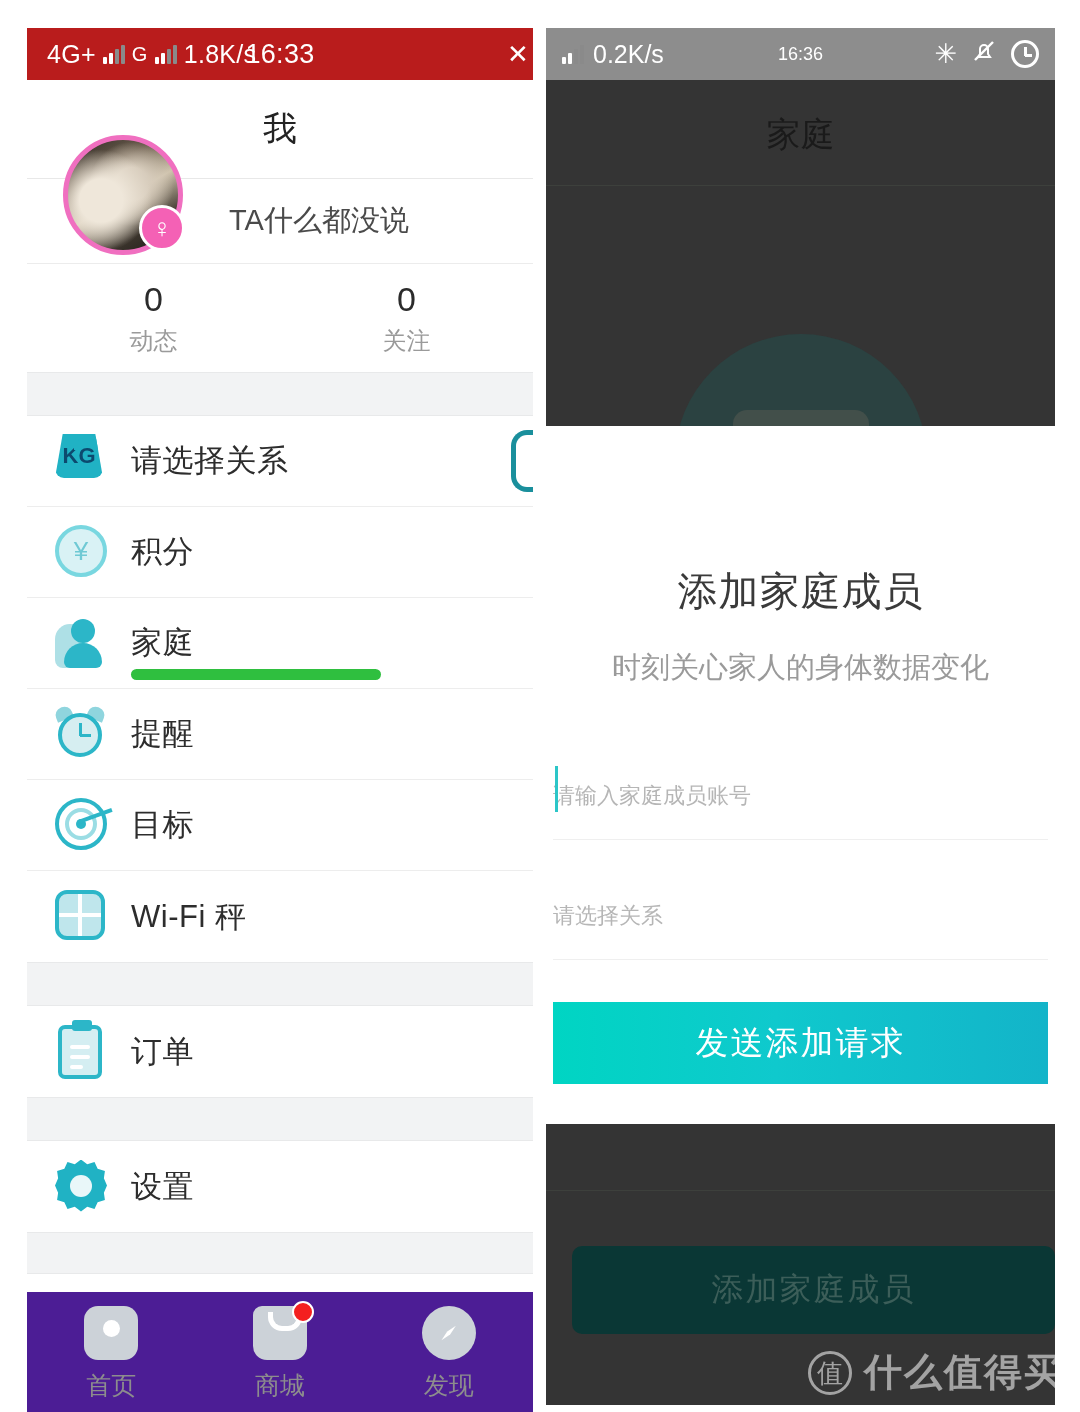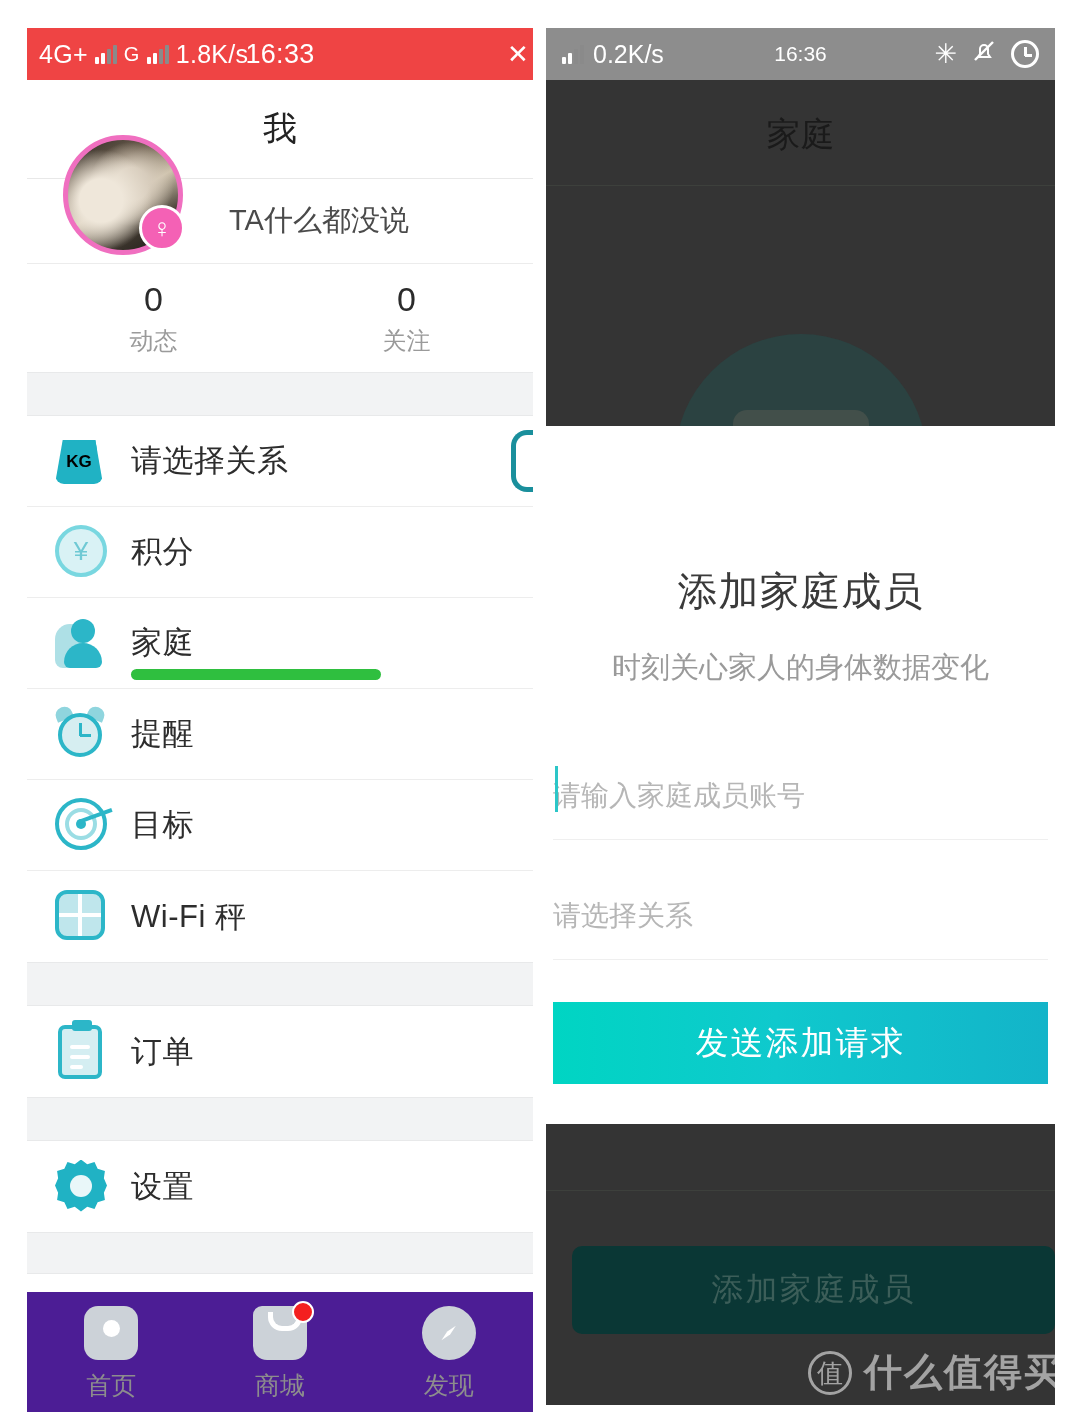--- a/index.html
+++ b/index.html
@@ -11,22 +11,22 @@
   }
   .stage { position:relative; width:1080px; height:1412px; background:#fff; }
 
   
   .left-panel {
     position:absolute; left:0; top:0; width:533px; height:1412px;
     background:#ffffff; overflow:hidden;
   }
   .l-statusbar {
     position:absolute; left:27px; top:28px; width:506px; height:52px;
-    background:#ef4444; color:#ffffff;
-    display:flex; align-items:center; padding:0 12px;
+    background:#b91c1c; color:#ffffff;
+    display:flex; align-items:center; padding:0 20px;
     font-size:25px; letter-spacing:.3px;
   }
   .sb-left { display:flex; align-items:center; gap:7px; }
   .bars { display:inline-flex; align-items:flex-end; gap:2px; height:20px; }
   .bars i { display:block; width:4px; background:#fff; border-radius:1px; }
   .bars i.b1{height:7px;} .bars i.b2{height:11px;} .bars i.b3{height:15px;}
   .bars i.b4{height:19px; background:#888;}
   .bars.dim i.b1,.bars.dim i.b2{background:#fff;}
   .bars.dim i.b3,.bars.dim i.b4{background:#8a8a8a;}
   .sb-gtxt { font-size:20px; }
@@ -76,25 +76,25 @@
   .menu-item {
     position:relative; height:91px; display:flex; align-items:center;
     padding-left:28px; border-bottom:1px solid #ededed; background:#fff;
   }
   .menu-item:last-child { border-bottom:none; }
   .mi-icon { width:54px; height:54px; margin-right:22px; position:relative; flex:none; }
   .mi-label { font-size:31px; color:#2d2d2d; letter-spacing:.5px; }
 
   
   .ic-kg {
-    width:48px; height:44px; margin-top:6px;
+    width:48px; height:44px; 
     background:#20b2c4; border-radius:6px 6px 9px 9px;
     clip-path:polygon(16% 0,84% 0,100% 100%,0 100%);
     display:flex; align-items:center; justify-content:center;
-    color:#000000; font-size:17px; font-weight:bold;
+    color:#0c4a6e; font-size:22px; font-weight:bold;
   }
   .ic-kg:before{ content:""; position:absolute; left:19px; top:0; width:16px; height:12px;
     border:4px solid #20b2c4; border-bottom:none; border-radius:9px 9px 0 0; }
   .ic-coin { width:52px; height:52px; border-radius:50%; border:4px solid #79d7e0;
     background:#d9f2f5; display:flex; align-items:center; justify-content:center;
     color:#6fc9d4; font-size:26px; }
   .ic-person { width:52px; height:52px; position:relative; }
   .ic-person .p-back { position:absolute; left:0; top:8px; width:30px; height:44px;
      background:#aee0e6; border-radius:15px 15px 8px 8px; }
   .ic-person .p-head { position:absolute; left:16px; top:3px; width:24px; height:24px;
@@ -177,21 +177,21 @@
   .right-panel {
     position:absolute; left:546px; top:28px; width:509px; height:1377px;
     background:#ffffff; overflow:hidden;
   }
   .r-statusbar {
     position:absolute; left:0; top:0; width:100%; height:52px;
     background:#8d8d8d; color:#fff; display:flex; align-items:center;
     padding:0 16px; font-size:25px;
   }
   .r-sb-left { display:flex; align-items:center; gap:9px; }
-  .r-sb-time { position:absolute; left:0; right:0; text-align:center; font-size:21px; }
+  .r-sb-time { position:absolute; left:0; right:0; text-align:center; font-size:18px; }
   .r-sb-right { margin-left:auto; display:flex; align-items:center; gap:14px; z-index:2; }
   .ico-bt { font-size:27px; }
   .ico-mute { position:relative; font-size:26px; }
   .ico-alarm-sm { width:28px; height:28px; border:3px solid #fff; border-radius:50%; position:relative; }
   .ico-alarm-sm:before{ content:""; position:absolute; left:10px; top:4px; width:3px; height:9px; background:#fff; }
   .ico-alarm-sm:after{ content:""; position:absolute; left:11px; top:11px; width:7px; height:3px; background:#fff; }
 
   .r-dark-top {
     position:absolute; left:0; top:52px; width:100%; height:346px;
     background:#343434;
@@ -213,21 +213,21 @@
   .r-body { position:absolute; left:0; top:398px; width:100%; bottom:0; background:#fff; }
   .r-title { position:absolute; top:138px; width:100%; text-align:center;
      font-size:40px; color:#3a3a3a; letter-spacing:1px; }
   .r-subtitle { position:absolute; top:222px; width:100%; text-align:center;
      font-size:29px; color:#9a9a9a; }
 
   .r-field {
     position:absolute; left:7px; width:calc(100% - 14px); height:96px;
     border-bottom:1px solid #efefef; display:flex; align-items:center;
   }
-  .r-field-ph { font-size:28px; color:#b6b6b6;margin-top:8px; }
+  .r-field-ph { font-size:22px; color:#b6b6b6;margin-top:8px; }
   .r-caret { position:absolute; left:2px; top:22px; width:3px; height:46px; background:#2cc6c8; }
 
   .r-send-btn {
     position:absolute; left:7px; width:calc(100% - 14px); height:82px;
     background:linear-gradient(90deg,#00d5c3 0%,#0fc9cd 45%,#13b4c9 100%);
     display:flex; align-items:center; justify-content:center;
     color:#ffffff; font-size:33px; letter-spacing:2px; border:none;
   }
 
   .r-dark-bottom {

